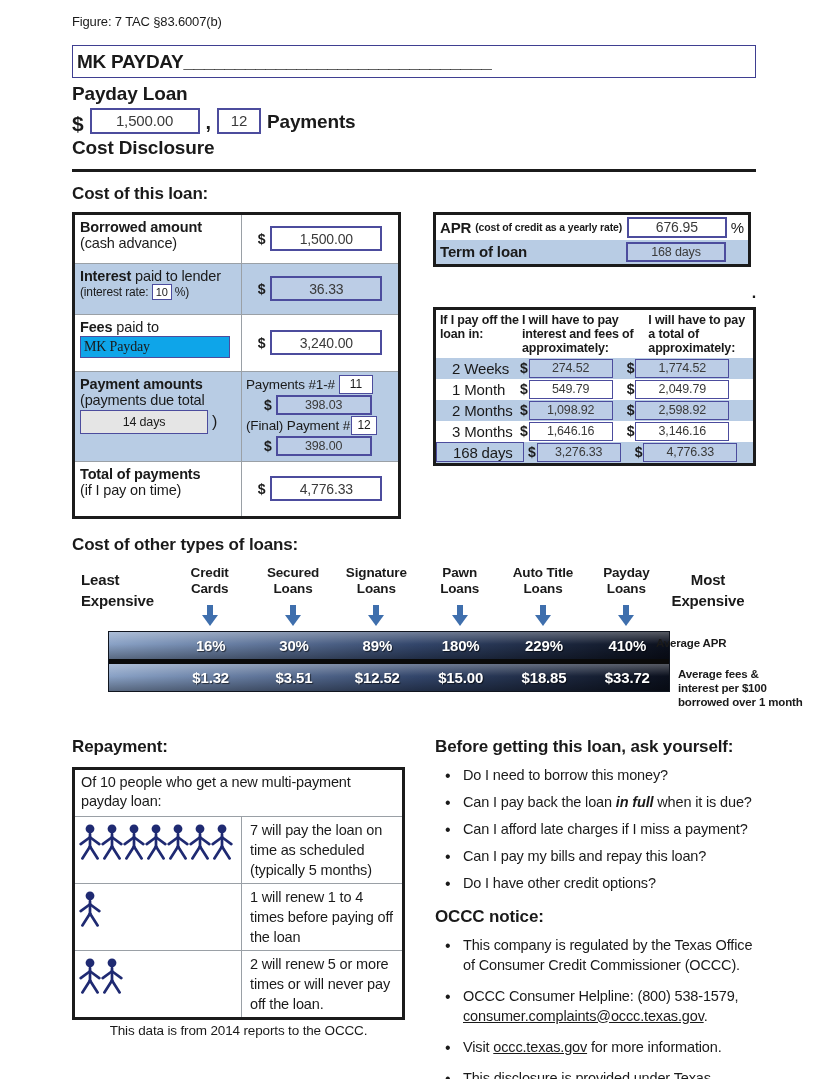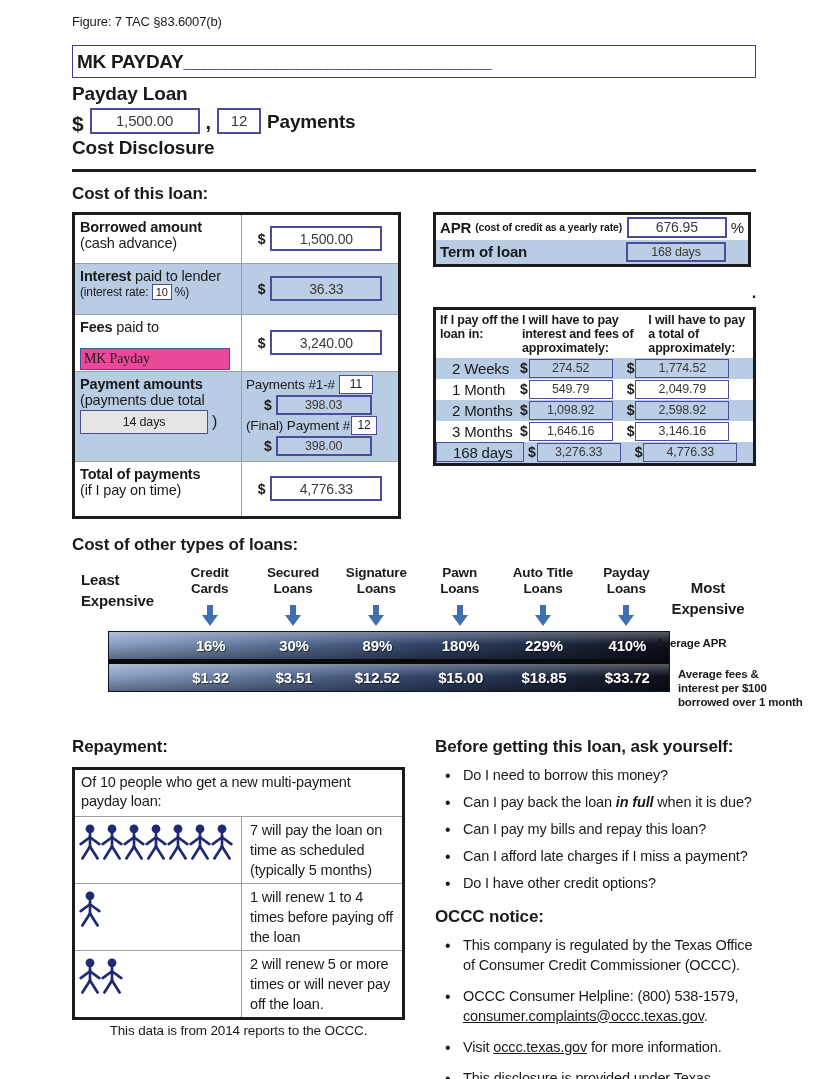--- a/index.html
+++ b/index.html
@@ -45,21 +45,21 @@
   .lrow .lab { width:167px; border-right:1px solid #9aa0a6; padding:4px 5px; }
   .lrow .val { flex:1; display:flex; align-items:center; justify-content:center; gap:5px; padding:3px; }
   .lrow.shaded { background:#b8cce4; }
   .lab .b { font-weight:bold; font-size:14.5px; }
   .lab .r { font-size:14.5px; }
   .lab .sub { font-size:14.5px; }
   .lab .tiny { font-size:12px; }
   .dollar { font-weight:bold; font-size:14px; }
   .vbox { width:112px; height:25px; }
   .minibox { border:1.5px solid #4c4c9d; background:#fff; display:inline-flex; align-items:center; justify-content:center; font-size:12px; padding:0 3px; min-width:26px; height:19px; }
-  .payee-box { border:1.5px solid #4c4c9d; background:#ec4899; width:150px; height:22px; display:flex; align-items:center; padding-left:3px; margin-top:13px; font-family:"Liberation Serif", serif; font-size:14px; }
+  .payee-box { border:1.5px solid #4c4c9d; background:#0ea5e9; width:150px; height:22px; display:flex; align-items:center; padding-left:3px; margin-top:1px; font-family:"Liberation Serif", serif; font-size:14px; }
   .freq-line { display:flex; align-items:center; gap:4px; margin-top:2px; }
   .freq-box { border:1.5px solid #4c4c9d; background:#e5e5e5; width:128px; height:24px; display:flex; align-items:center; justify-content:center; font-size:12.5px; }
   .pay-col { display:flex; flex-direction:column; align-items:flex-start; gap:1px; padding:3px 4px; flex:1; }
   .pay-line { display:flex; align-items:center; gap:4px; font-size:13.5px; }
   .pay-box { width:96px; height:20px; font-size:12.5px; }
 
   .right-col { margin-left:32px; width:323px; }
   .apr-table { width:318px; border:3px solid #1b1b1b; background:#fff; }
   .apr-row { display:flex; align-items:center; padding:2px 4px; gap:4px; }
   .apr-row.shaded { background:#b8cce4; }
@@ -81,21 +81,21 @@
   .prow .pname { width:80px; padding-left:16px; font-size:15px; }
   .prow .pname.boxed { border:1.5px solid #4c4c9d; height:20px; display:flex; align-items:center; width:88px; }
   .prow .grp { display:flex; align-items:center; gap:1px; }
   .pbox { width:84px; height:19px; font-size:12.5px; border-width:1.5px; }
   .tbox { width:94px; height:19px; font-size:12.5px; border-width:1.5px; }
   .g1 { margin-left:4px; } .g2 { margin-left:14px; }
 
   
   .chart { position:relative; height:158px; margin-top:10px; }
   .least { position:absolute; left:9px; top:4px; font-size:15px; font-weight:bold; line-height:1.45; }
-  .most { position:absolute; left:576px; top:12px; width:120px; text-align:center; font-size:15px; font-weight:bold; line-height:1.45; }
+  .most { position:absolute; left:576px; top:4px; width:120px; text-align:center; font-size:15px; font-weight:bold; line-height:1.45; }
   .loan-labels { position:absolute; left:96px; top:0; width:500px; display:grid; grid-template-columns:repeat(6,1fr); }
   .loan-labels div { text-align:center; font-size:13.5px; font-weight:bold; line-height:1.2; }
   .arrows { position:absolute; left:96px; top:40px; width:500px; display:grid; grid-template-columns:repeat(6,1fr); }
   .arrow-wrap { display:flex; flex-direction:column; align-items:center; }
   .arrow-stem { width:6px; height:10px; background:#3f6fad; }
   .arrow-head { width:0; height:0; border-left:8px solid transparent; border-right:8px solid transparent; border-top:11px solid #3f6fad; }
   .bars { position:absolute; left:36px; top:66px; width:562px; border:1px solid #10151f; }
   .bar { height:27px; display:grid; grid-template-columns:repeat(6,1fr); align-items:center; padding-left:60px;
          background:linear-gradient(to bottom, rgba(255,255,255,0.30), rgba(255,255,255,0) 45%, rgba(0,0,0,0.35)),
                     linear-gradient(to right, #8aa2c6, #33466b 55%, #0b101d); }
@@ -478,22 +478,22 @@
           </div>
       </div>
       <div class="caption">This data is from 2014 reports to the OCCC.</div>
     </div>
 
     <div class="bcol-right">
       <div class="bh">Before getting this loan, ask yourself:</div>
       <ul class="blist" id="questions-list">
           <li><span>Do I need to borrow this money?</span></li>
           <li><span>Can I pay back the loan </span><span class="bi">in full</span><span> when it is due?</span></li>
+          <li><span>Can I afford late charges if I miss a payment?</span></li>
           <li><span>Can I pay my bills and repay this loan?</span></li>
-          <li><span>Can I afford late charges if I miss a payment?</span></li>
           <li><span>Do I have other credit options?</span></li>
         </ul>
       <div class="bh">OCCC notice:</div>
       <ul class="blist sp" id="occc-list">
           <li><span>This company is regulated by the Texas Office of Consumer Credit Commissioner (OCCC).</span></li>
           <li><span>OCCC Consumer Helpline: (800) 538-1579, </span><span class="lnk">consumer.complaints@occc.texas.gov</span><span>.</span></li>
           <li><span>Visit </span><span class="lnk">occc.texas.gov</span><span> for more information.</span></li>
           <li><span>This disclosure is provided under Texas Finance Code Section 393.223.</span></li>
         </ul>
     </div>

